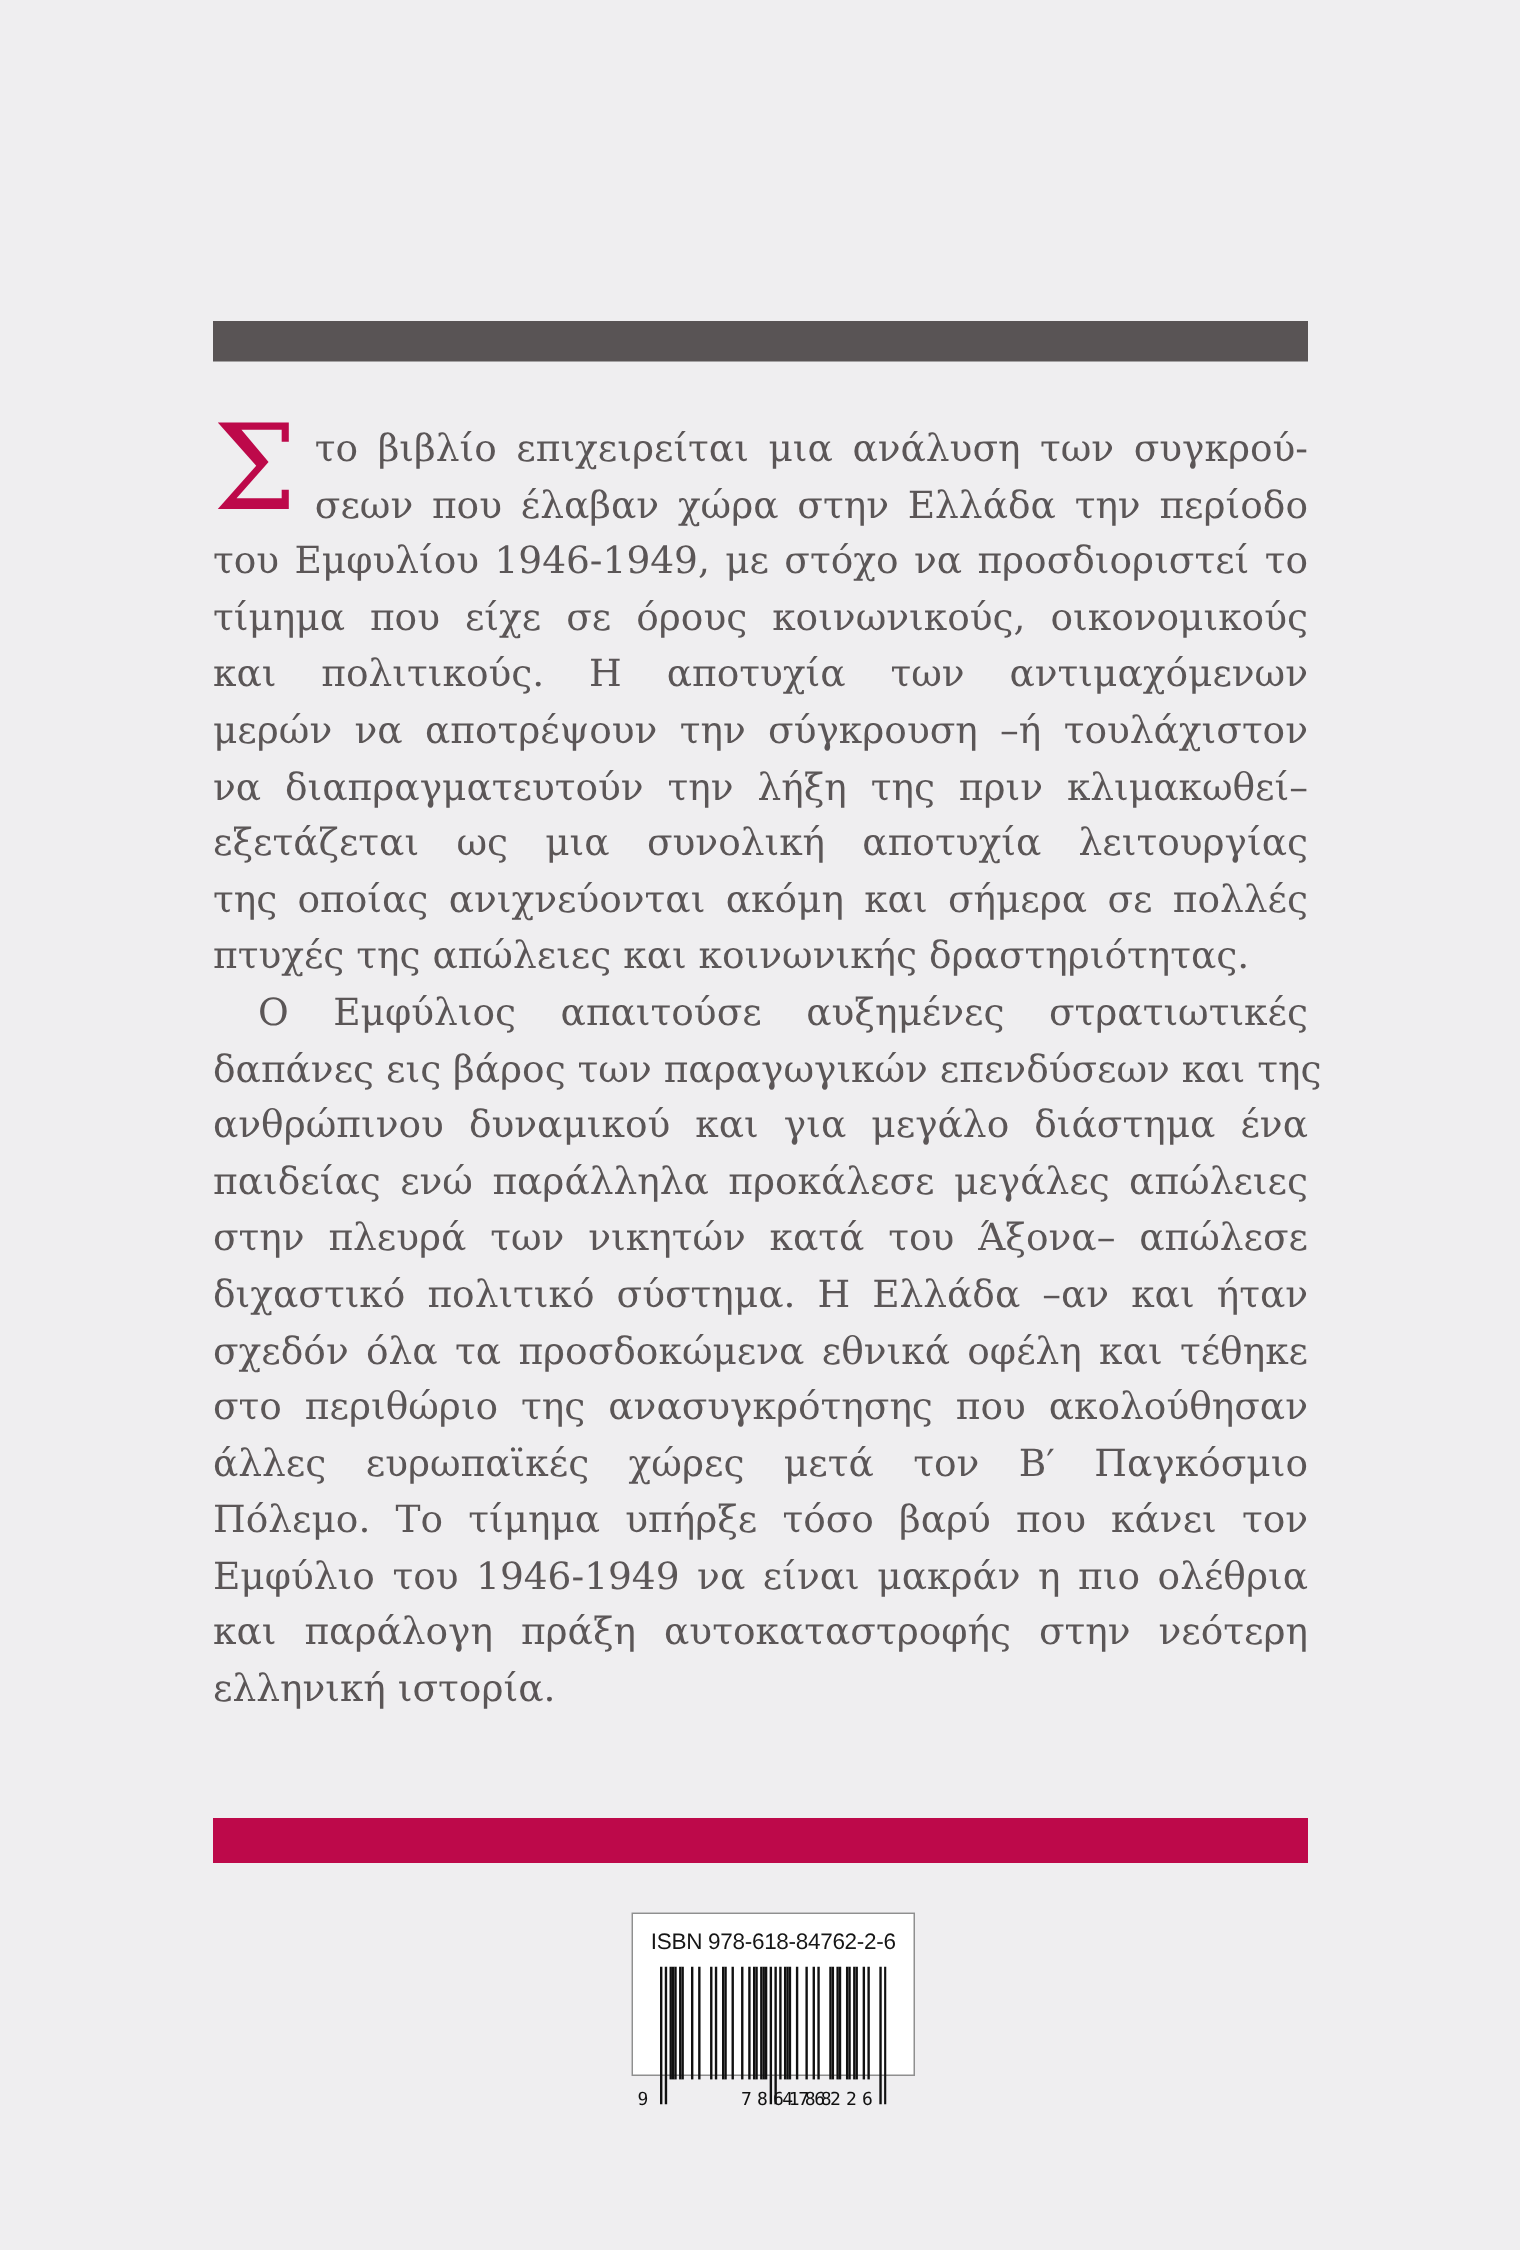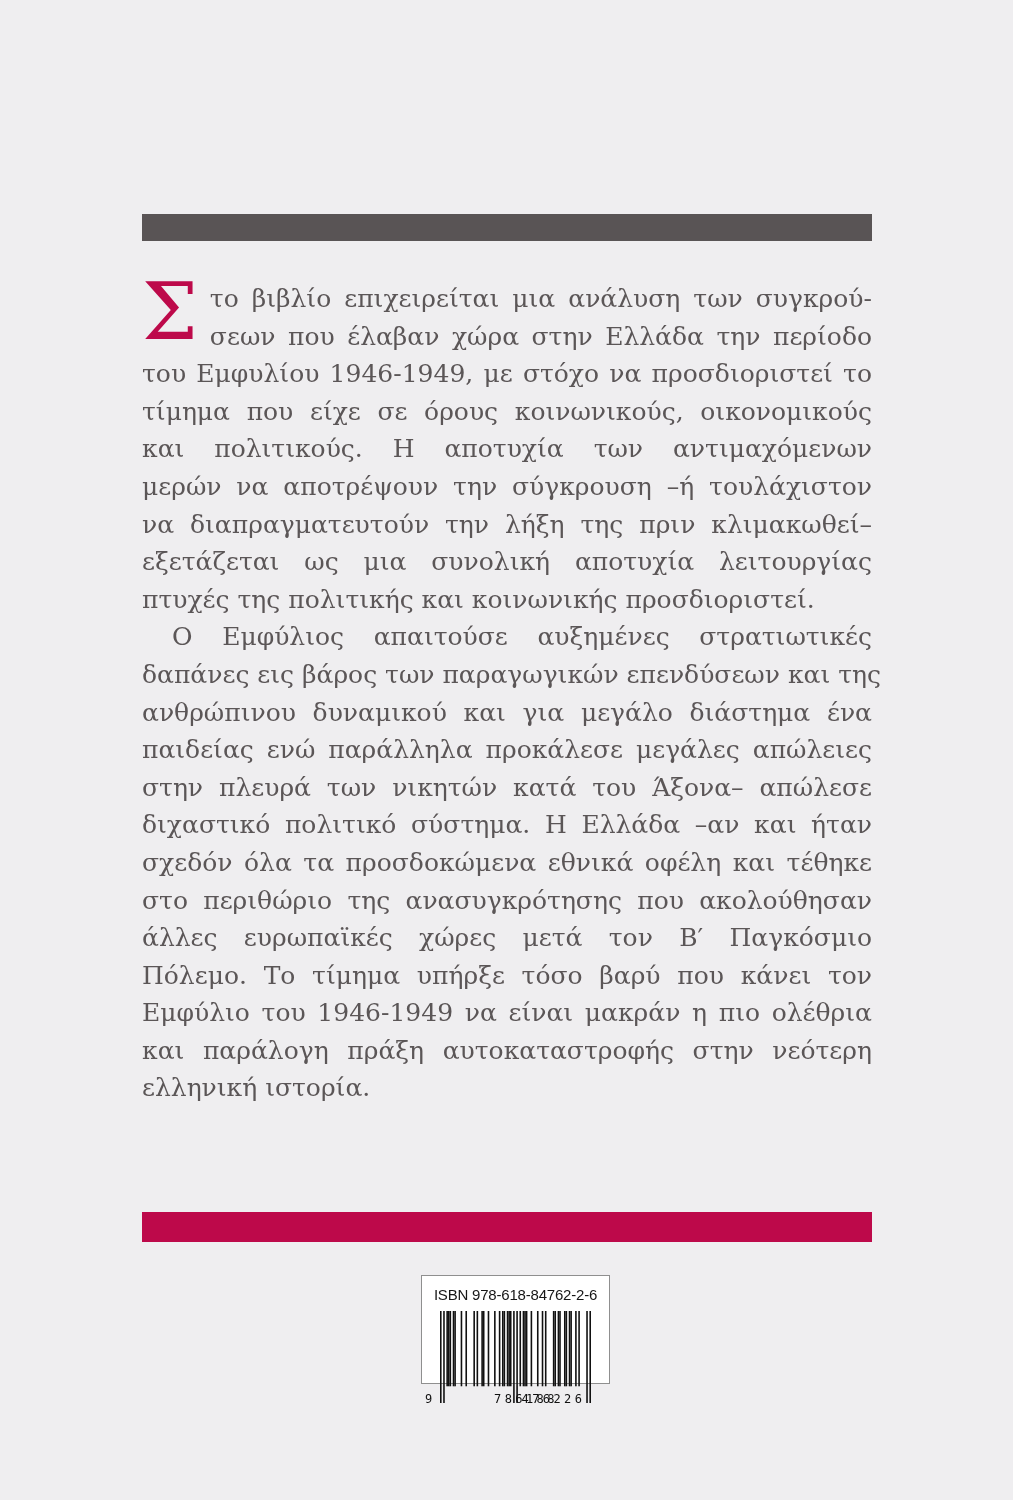--- a/index.html
+++ b/index.html
@@ -66,21 +66,22 @@
 
   <div class="blurb">
       <div class="tline"><span class="dropcap">Σ</span>το βιβλίο επιχειρείται μια ανάλυση των συγκρού-</div>
       <div class="tline">σεων που έλαβαν χώρα στην Ελλάδα την περίοδο</div>
       <div class="tline">του Εμφυλίου 1946-1949, με στόχο να προσδιοριστεί το</div>
       <div class="tline">τίμημα που είχε σε όρους κοινωνικούς, οικονομικούς</div>
       <div class="tline">και πολιτικούς. Η αποτυχία των αντιμαχόμενων</div>
       <div class="tline">μερών να αποτρέψουν την σύγκρουση –ή τουλάχιστον</div>
       <div class="tline">να διαπραγματευτούν την λήξη της πριν κλιμακωθεί–</div>
       <div class="tline">εξετάζεται ως μια συνολική αποτυχία λειτουργίας</div>
-      <div class="tline last">πτυχές της πολιτικής και κοινωνικής προσδιοριστεί.</div>
+      <div class="tline">της οποίας ανιχνεύονται ακόμη και σήμερα σε πολλές</div>
+      <div class="tline last">πτυχές της απώλειες και κοινωνικής δραστηριότητας.</div>
       <div class="tline indent">Ο Εμφύλιος απαιτούσε αυξημένες στρατιωτικές</div>
       <div class="tline">δαπάνες εις βάρος των παραγωγικών επενδύσεων και της</div>
       <div class="tline">ανθρώπινου δυναμικού και για μεγάλο διάστημα ένα</div>
       <div class="tline">παιδείας ενώ παράλληλα προκάλεσε μεγάλες απώλειες</div>
       <div class="tline">στην πλευρά των νικητών κατά του Άξονα– απώλεσε</div>
       <div class="tline">διχαστικό πολιτικό σύστημα. Η Ελλάδα –αν και ήταν</div>
       <div class="tline">σχεδόν όλα τα προσδοκώμενα εθνικά οφέλη και τέθηκε</div>
       <div class="tline">στο περιθώριο της ανασυγκρότησης που ακολούθησαν</div>
       <div class="tline">άλλες ευρωπαϊκές χώρες μετά τον Β′ Παγκόσμιο</div>
       <div class="tline">Πόλεμο. Το τίμημα υπήρξε τόσο βαρύ που κάνει τον</div>

